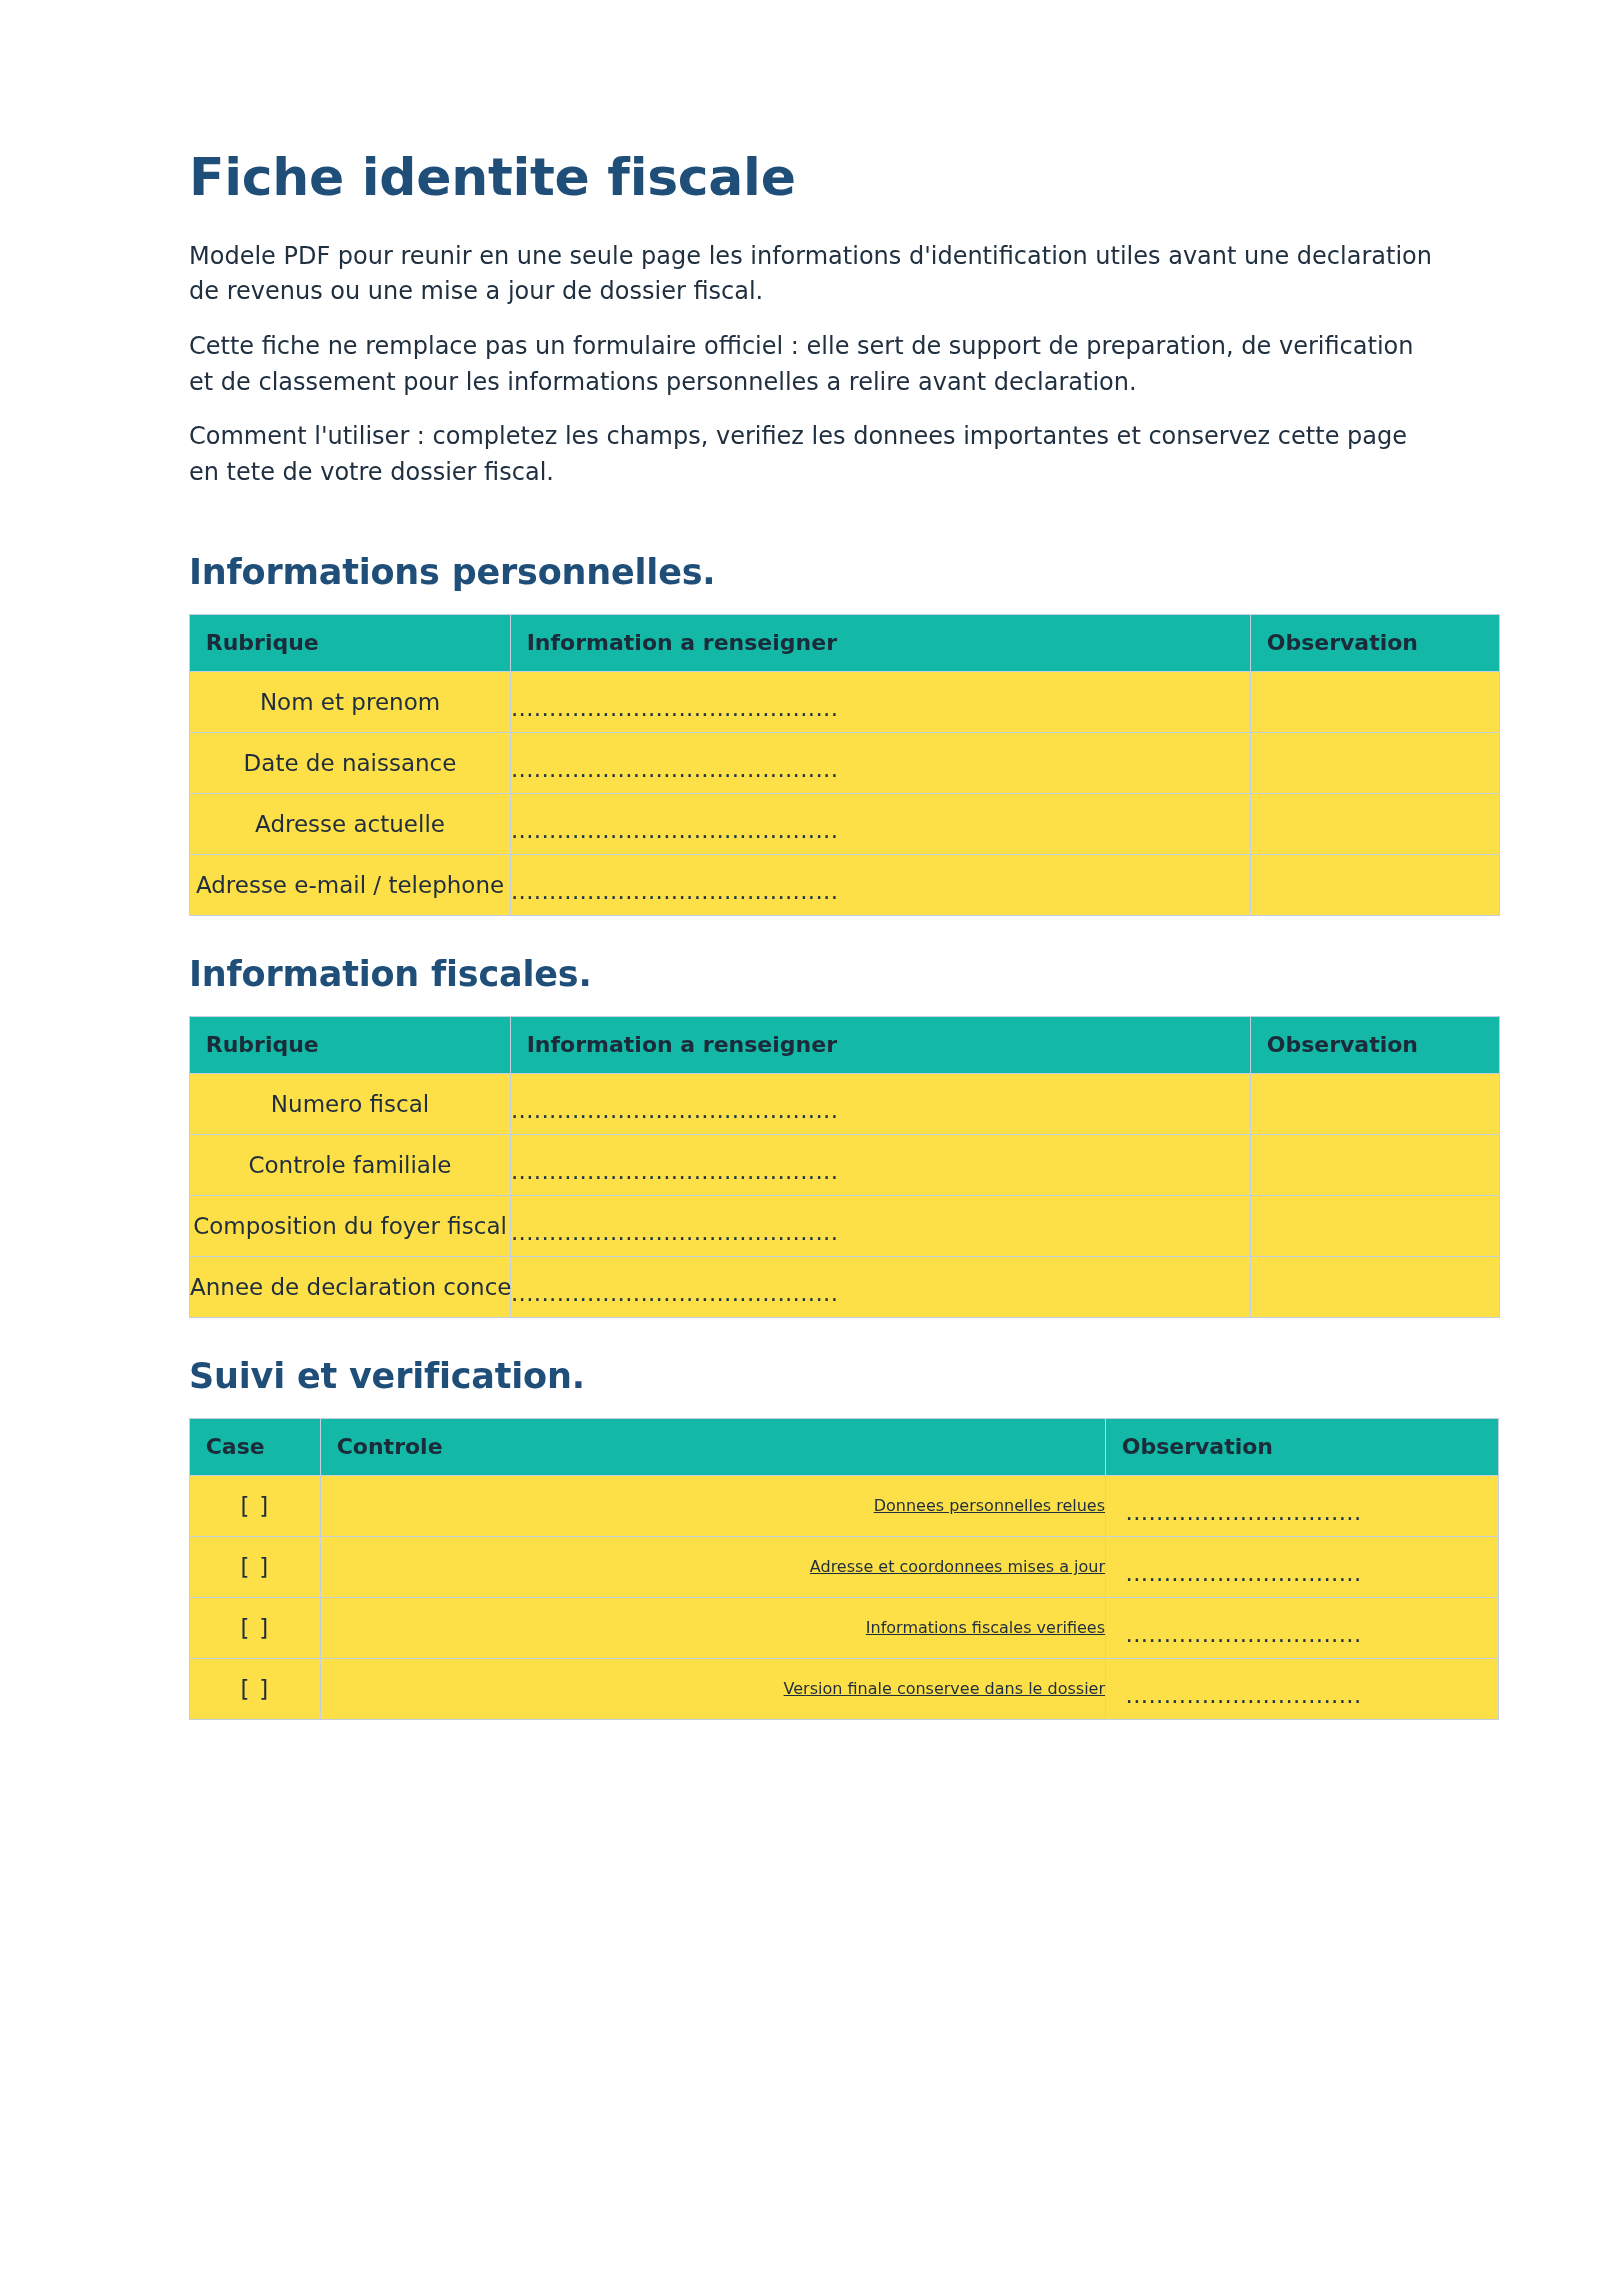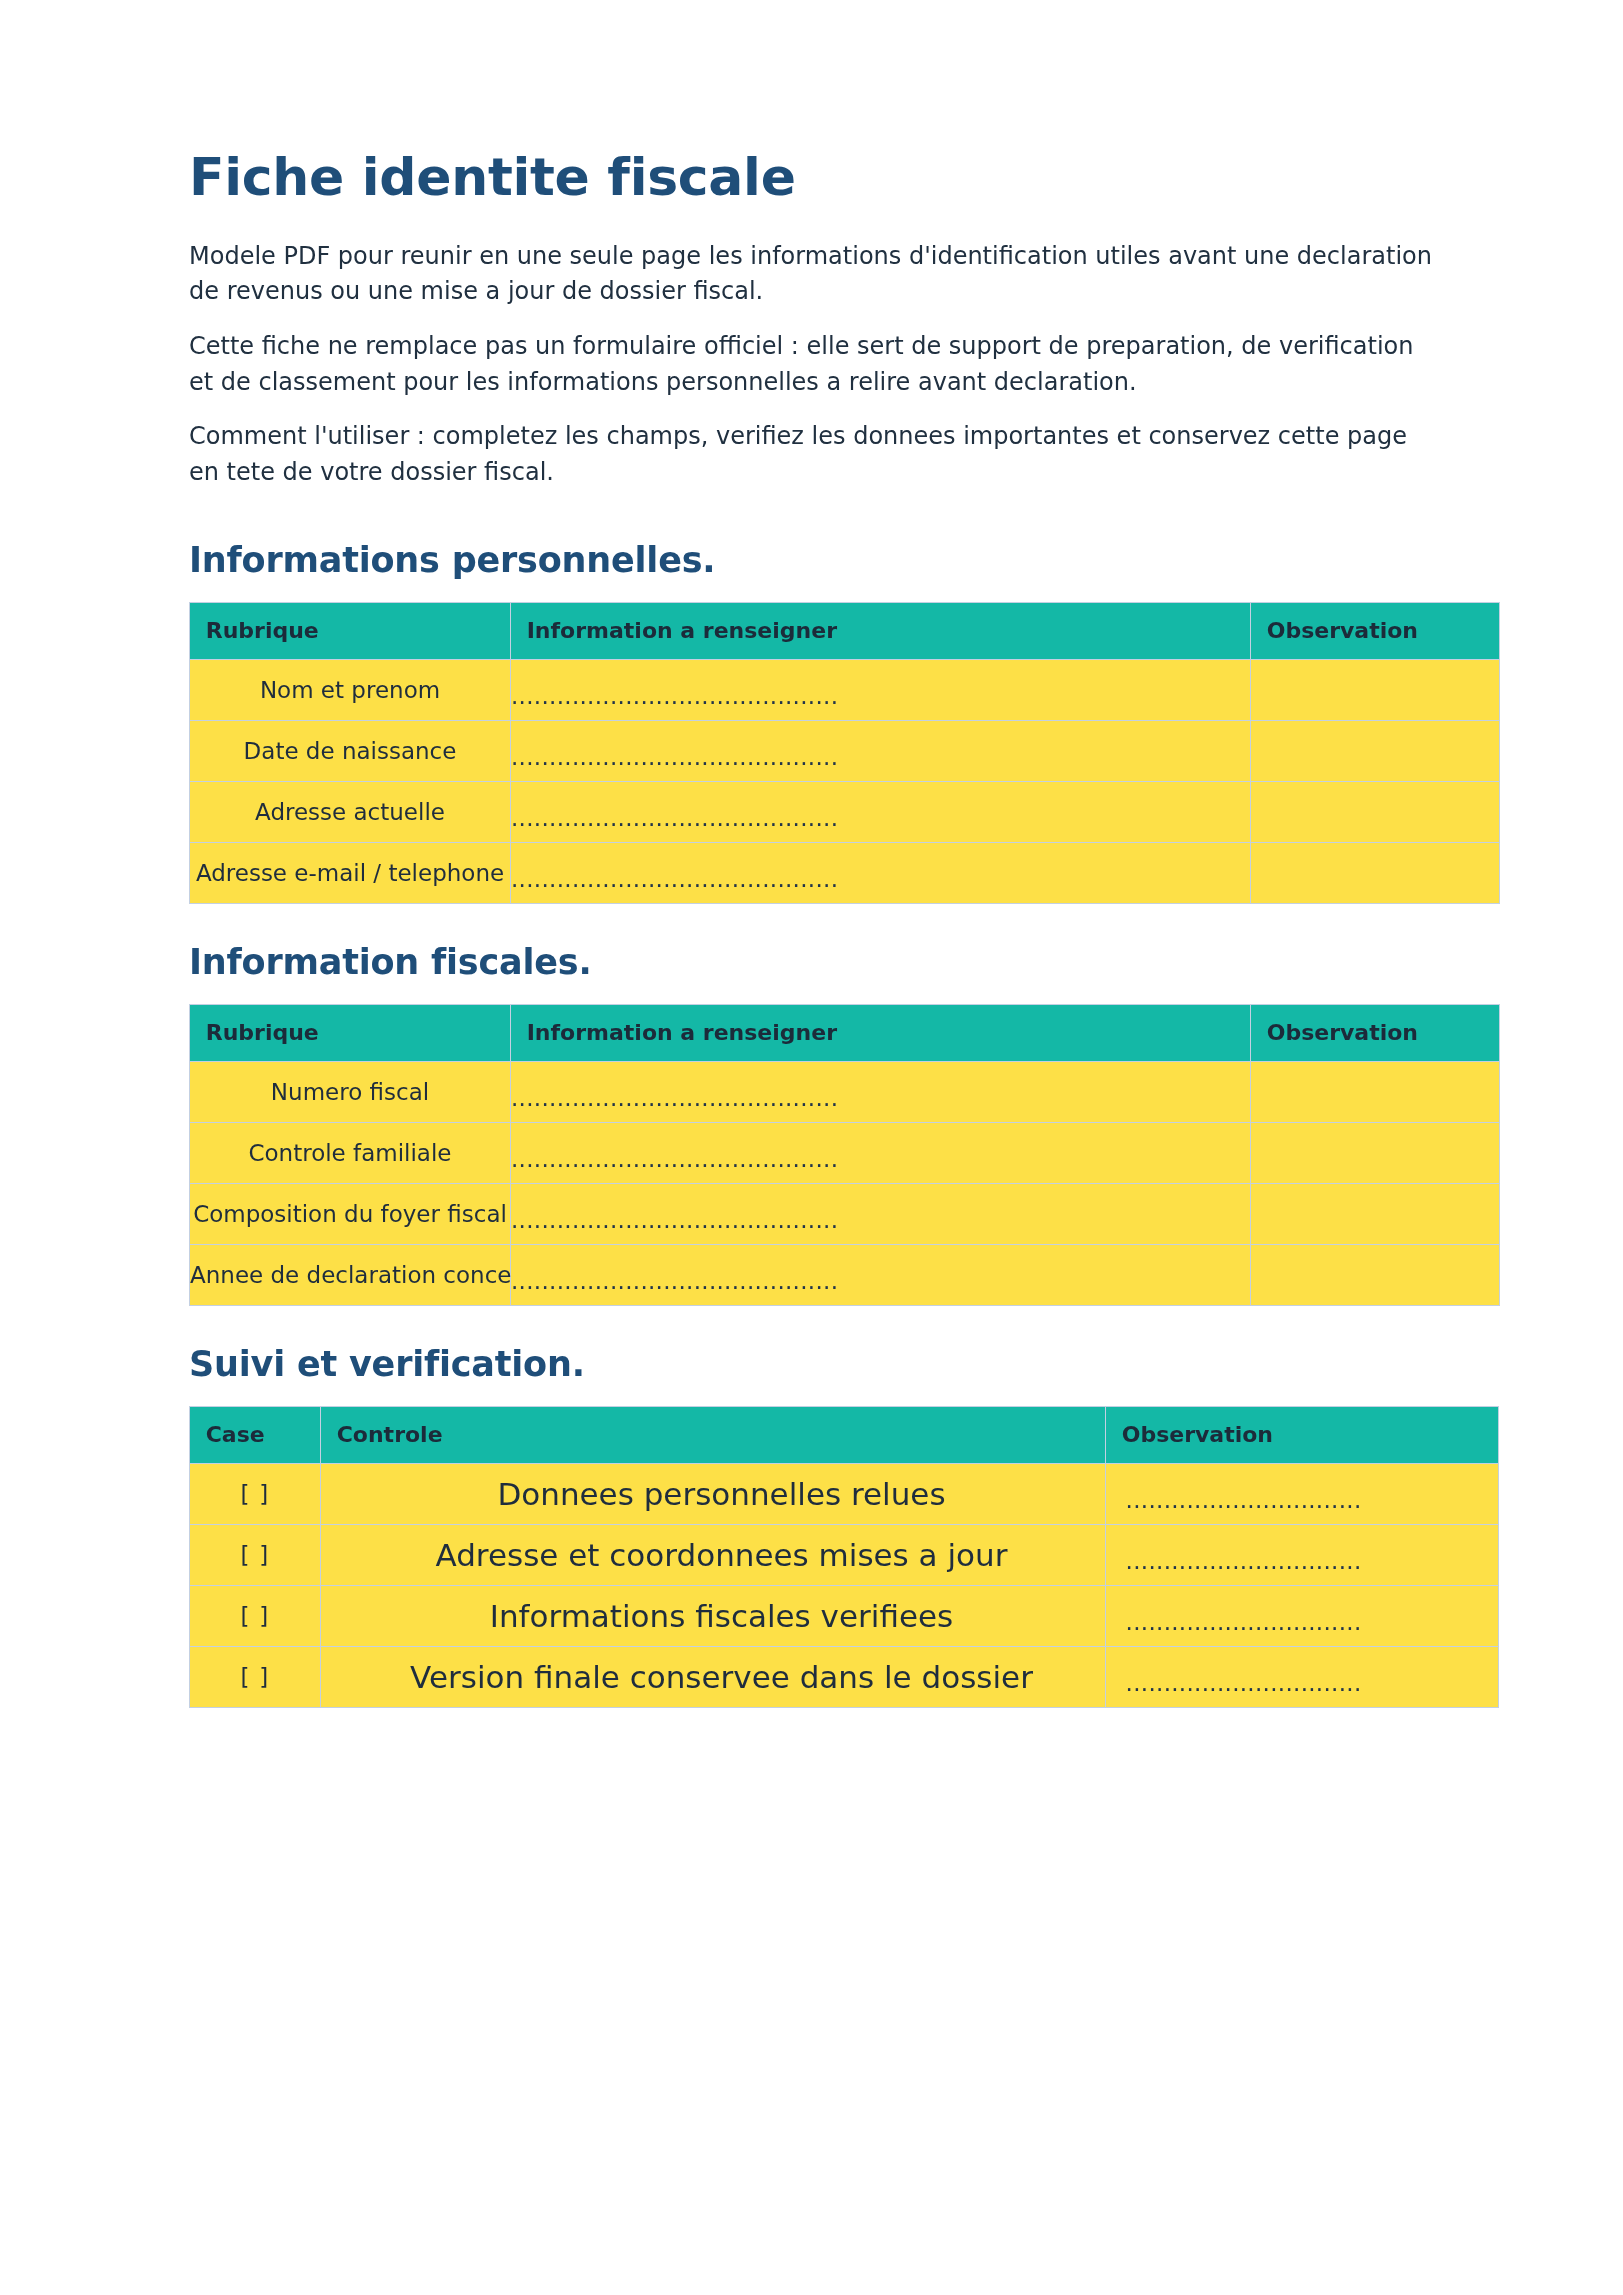--- a/index.html
+++ b/index.html
@@ -45,21 +45,21 @@
   }
 
   
   .intro-p {
     font-size: 24px;
     line-height: 1.47;
     color: #203040;
     margin: 0 0 19.6px 0;
     max-width: 1247px;
   }
-  .intro-p:last-child { margin-bottom: 4px; }
+  .intro-p:last-child { margin-bottom: 16px; }
 
   
   .section-heading {
     font-size: 35px;
     font-weight: bold;
     color: #1f4e79;
     letter-spacing: -0.2px;
     margin: 0;
     white-space: nowrap;
   }
@@ -134,24 +134,25 @@
   table.suivi { width: 1309px; }
   table.suivi thead th.col-case { width: 131px; }
   table.suivi thead th.col-controle { width: 785px; }
   table.suivi thead th.col-obs { width: 393px; }
   table.suivi td.case-cell {
     text-align: center;
     font-size: 23px;
     letter-spacing: 1.3px;
   }
   table.suivi td.controle-cell {
-    text-align: center;
+    text-align: right;
     padding: 0 0 0 17px;
-    font-size: 31px;
-    white-space: nowrap;
+    font-size: 16px;
+    white-space: nowrap;
+    text-decoration: underline;
   }
   table.suivi td.obs-cell {
     text-align: left;
     padding: 0 0 0 19.6px;
     white-space: nowrap;
   }
   table.suivi td.obs-cell .dots {
     display: inline-block;
     font-size: 23px;
     color: #22344a;

